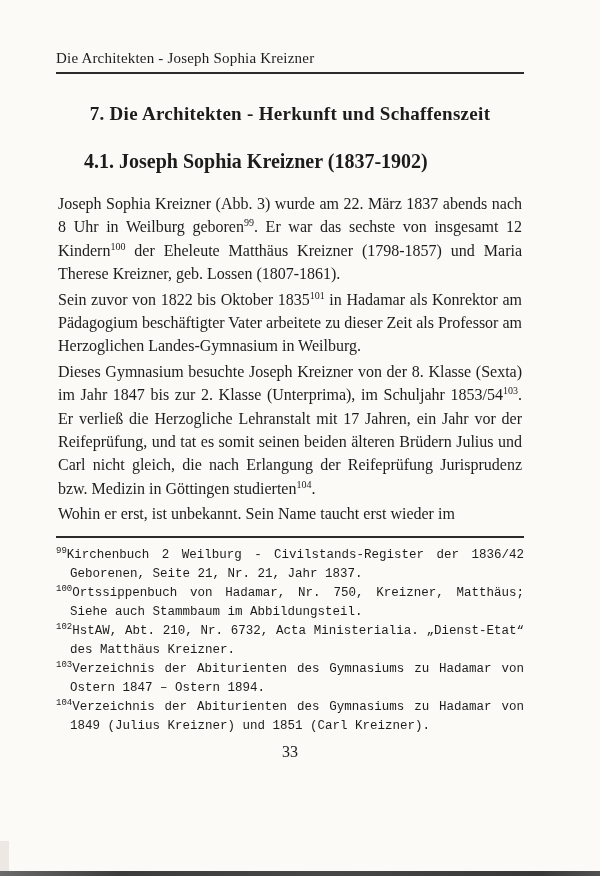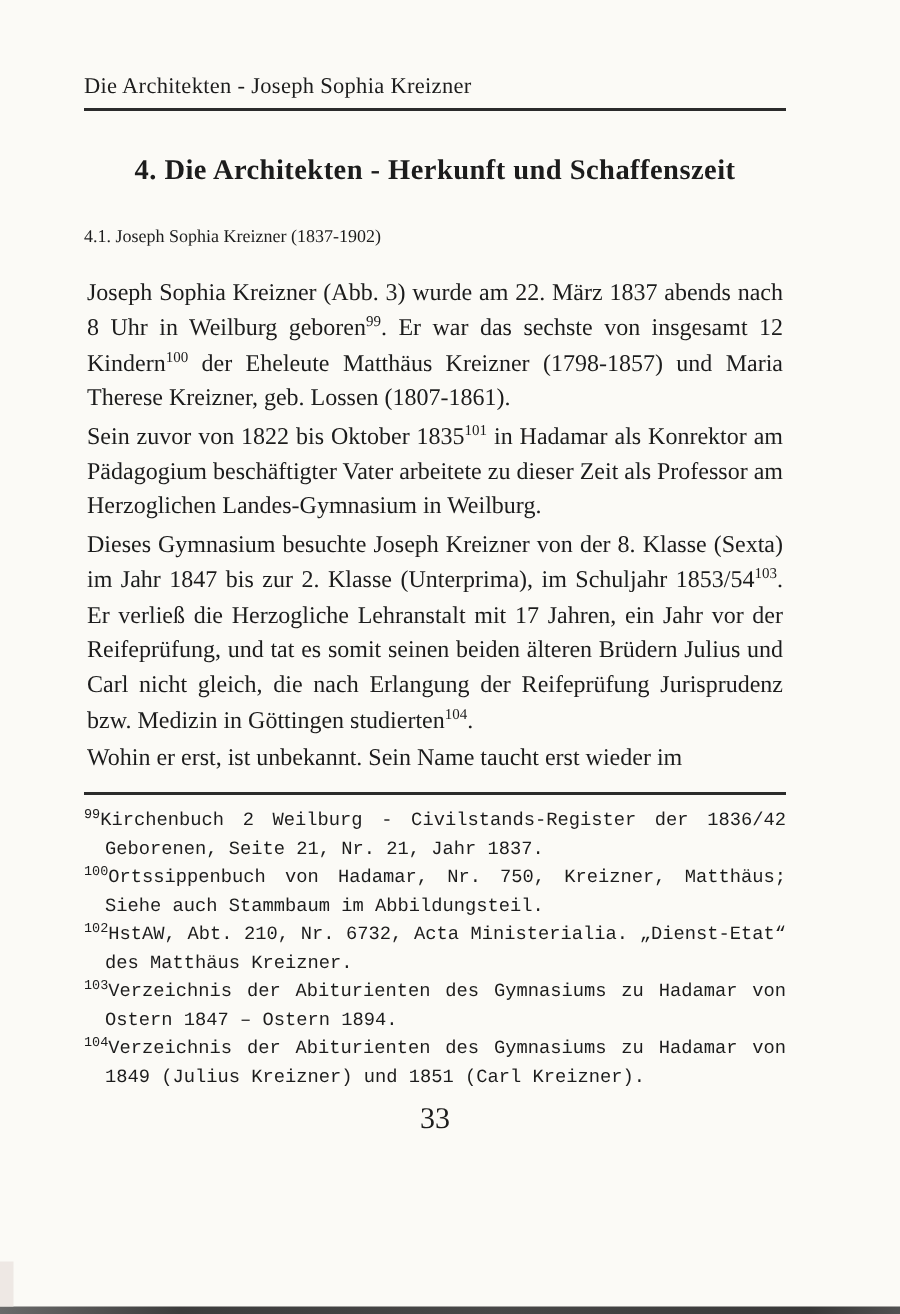--- a/index.html
+++ b/index.html
@@ -32,22 +32,23 @@
   }
   .chapter-title {
     margin-top: 29px;
     text-align: center;
     font-weight: bold;
     font-size: 19px;
     letter-spacing: 0.3px;
   }
   .section-title {
     margin-top: 25px;
-    font-weight: normal;
-    font-size: 12px;
+    font-weight: bold;
+    font-size: 20px;
+    margin-left: 28px;
   }
   .body-text {
     margin-top: 19px;
     font-size: 16px;
     line-height: 23.4px;
     text-align: justify;
     hyphens: auto;
     -webkit-hyphens: auto;
   }
   .body-text p.para {
@@ -77,21 +78,21 @@
     margin: 0;
   }
   .footnotes sup {
     font-size: 9px;
     line-height: 0;
     vertical-align: 5px;
   }
   .page-number {
     margin-top: 7px;
     text-align: center;
-    font-size: 20px;
+    font-size: 16px;
   }
   .scan-edge-bottom {
     position: absolute;
     left: 0; bottom: 0;
     width: 600px;
     height: 5px;
     background: linear-gradient(to right, #6a6a6a, #3c3c3c 20%, #474747 55%, #383838 90%, #515151);
   }
   .scan-edge-left {
     position: absolute;
@@ -100,21 +101,21 @@
     height: 30px;
     background: #eee8e4;
   }
 </style>
 </head>
 <body>
 
 <div class="page">
   <div class="running-header">Die Architekten - Joseph Sophia Kreizner</div>
 
-  <div class="chapter-title">4. Die Architekten - Herkunft und Schaffenszeit</div>
+  <div class="chapter-title">7. Die Architekten - Herkunft und Schaffenszeit</div>
 
   <div class="section-title">4.1. Joseph Sophia Kreizner (1837-1902)</div>
 
   <div class="body-text">
       <p class="para">Joseph Sophia Kreizner (Abb. 3) wurde am 22. März 1837 abends nach 8 Uhr in Weilburg geboren<sup>99</sup>. Er war das sechste von insgesamt 12 Kindern<sup>100</sup> der Eheleute Matthäus Kreizner (1798-1857) und Maria Therese Kreizner, geb. Lossen (1807-1861).</p>
       <p class="para">Sein zuvor von 1822 bis Oktober 1835<sup>101</sup> in Hadamar als Konrektor am Pädagogium beschäftigter Vater arbeitete zu dieser Zeit als Professor am Herzoglichen Landes-Gymnasium in Weilburg.</p>
       <p class="para">Dieses Gymnasium besuchte Joseph Kreizner von der 8. Klasse (Sexta) im Jahr 1847 bis zur 2. Klasse (Unterprima), im Schuljahr 1853/54<sup>103</sup>. Er verließ die Herzogliche Lehranstalt mit 17 Jahren, ein Jahr vor der Reifeprüfung, und tat es somit seinen beiden älteren Brüdern Julius und Carl nicht gleich, die nach Erlangung der Reifeprüfung Jurisprudenz bzw. Medizin in Göttingen studierten<sup>104</sup>.</p>
       <p class="para">Wohin er erst, ist unbekannt. Sein Name taucht erst wieder im</p>
     </div>
 

